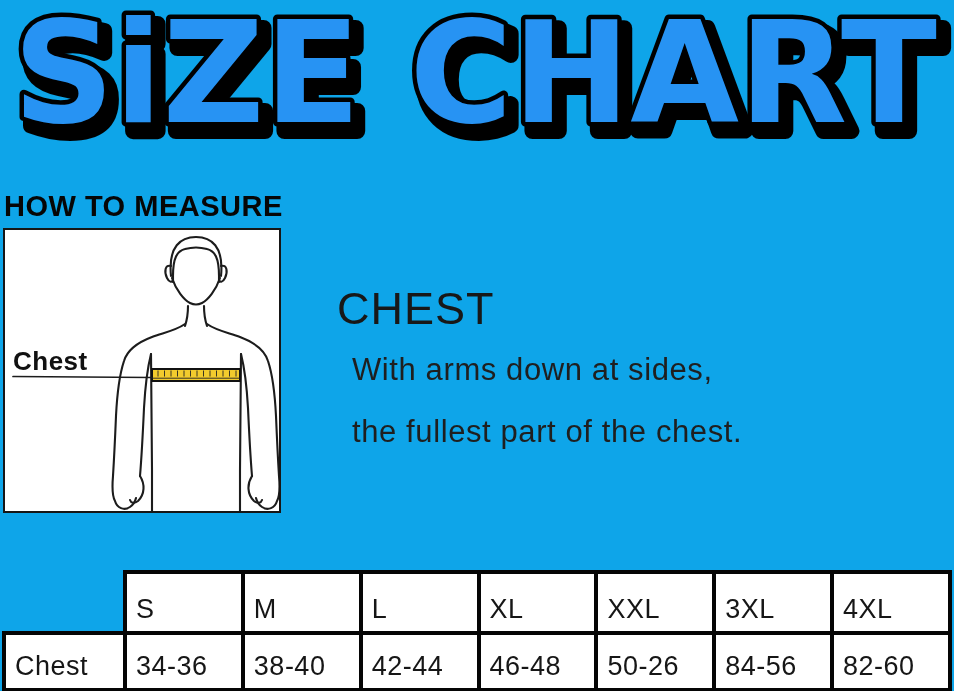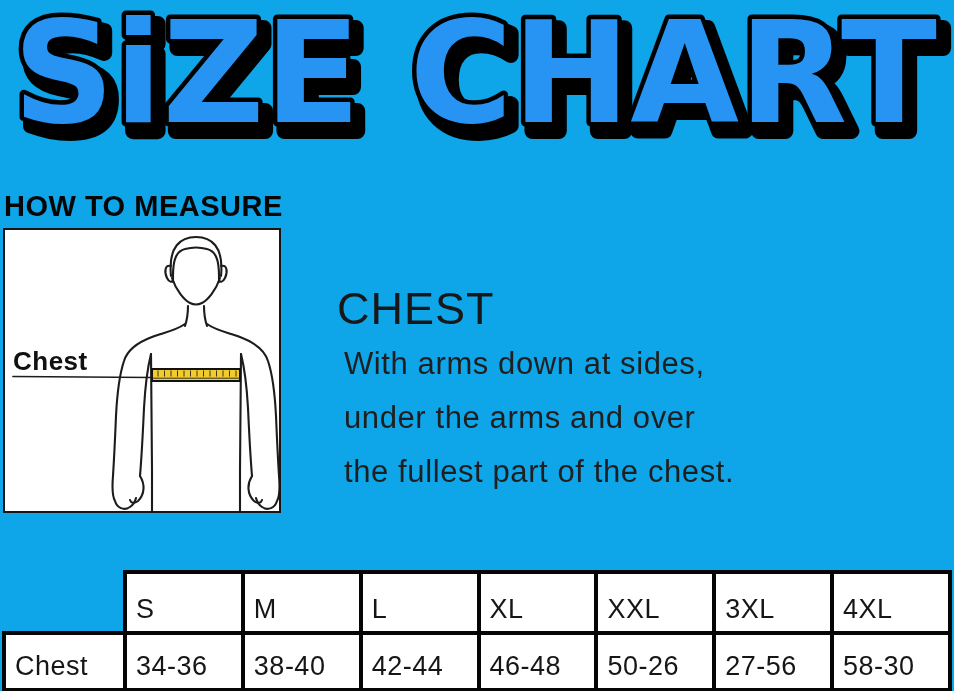--- a/index.html
+++ b/index.html
@@ -30,21 +30,21 @@
   .fig-stroke{fill:none;stroke:#1c1c1c;stroke-width:2.1;stroke-linecap:round;stroke-linejoin:round;}
   .fig-thin{fill:none;stroke:#222;stroke-width:0.9;}
   .fig-label{font-family:"Liberation Sans",sans-serif;font-size:26px;font-weight:600;letter-spacing:0.5px;fill:#111;}
 
   
   .chest-info{left:337px;top:286px;width:615px;}
   .chest-info h2{
     margin:0 0 9px 0;font-size:45px;line-height:45px;font-weight:400;letter-spacing:1px;color:#181818;
   }
   .chest-info p{
-    margin:7px;font-size:31px;line-height:47px;font-weight:400;letter-spacing:0.6px;color:#1f1f1f;
+    margin:15px;font-size:31px;line-height:47px;font-weight:400;letter-spacing:0.6px;color:#1f1f1f;
   }
 
   
   .table-wrap{left:2px;top:570px;width:950px;height:118px;}
   table.size-table{border-collapse:collapse;width:100%;height:100%;table-layout:fixed;}
   table.size-table td{
     border:4px solid #050505;vertical-align:bottom;
     padding:0 0 6px 9px;font-size:27px;letter-spacing:0.5px;color:#161616;background:#fff;
   }
   table.size-table td.corner{border:0;background:transparent;}
@@ -96,21 +96,20 @@
       <path class="fig-thin" d="M153,140.5 V146.5 M159.5,140.5 V146.5 M166,140.5 V146.5 M172.5,140.5 V146.5 M179,140.5 V146.5 M185.5,140.5 V146.5 M192,140.5 V146.5 M198.5,140.5 V146.5 M205,140.5 V146.5 M211.5,140.5 V146.5 M218,140.5 V146.5 M224.5,140.5 V146.5 M231,140.5 V146.5 M147,148.2 L235,148.2"></path>
 
       <path class="fig-stroke" style="stroke-width:1.7" d="M8,146.5 L147,147.5"></path>
       <text class="fig-label" x="8" y="140">Chest</text>
     </svg>
   </div>
 
   <div class="abs chest-info">
     <h2>CHEST</h2>
     <p>With arms down at sides,</p>
-    <p>under the arms and over</p>
     <p>the fullest part of the chest.</p>
   </div>
 
   <div class="abs table-wrap">
     <table class="size-table">
       <colgroup>
         <col class="label-col">
           <col>
           <col>
           <col>
@@ -130,20 +129,20 @@
         <td>3XL</td>
         <td>4XL</td>
       </tr>
       <tr class="vals">
         <td>Chest</td>
         <td>34-36</td>
         <td>38-40</td>
         <td>42-44</td>
         <td>46-48</td>
         <td>50-26</td>
-        <td>27-56</td>
-        <td>58-30</td>
+        <td>84-56</td>
+        <td>82-60</td>
       </tr>
     </tbody>
       </table>
   </div>
 
 </div>
 
 </body></html>

